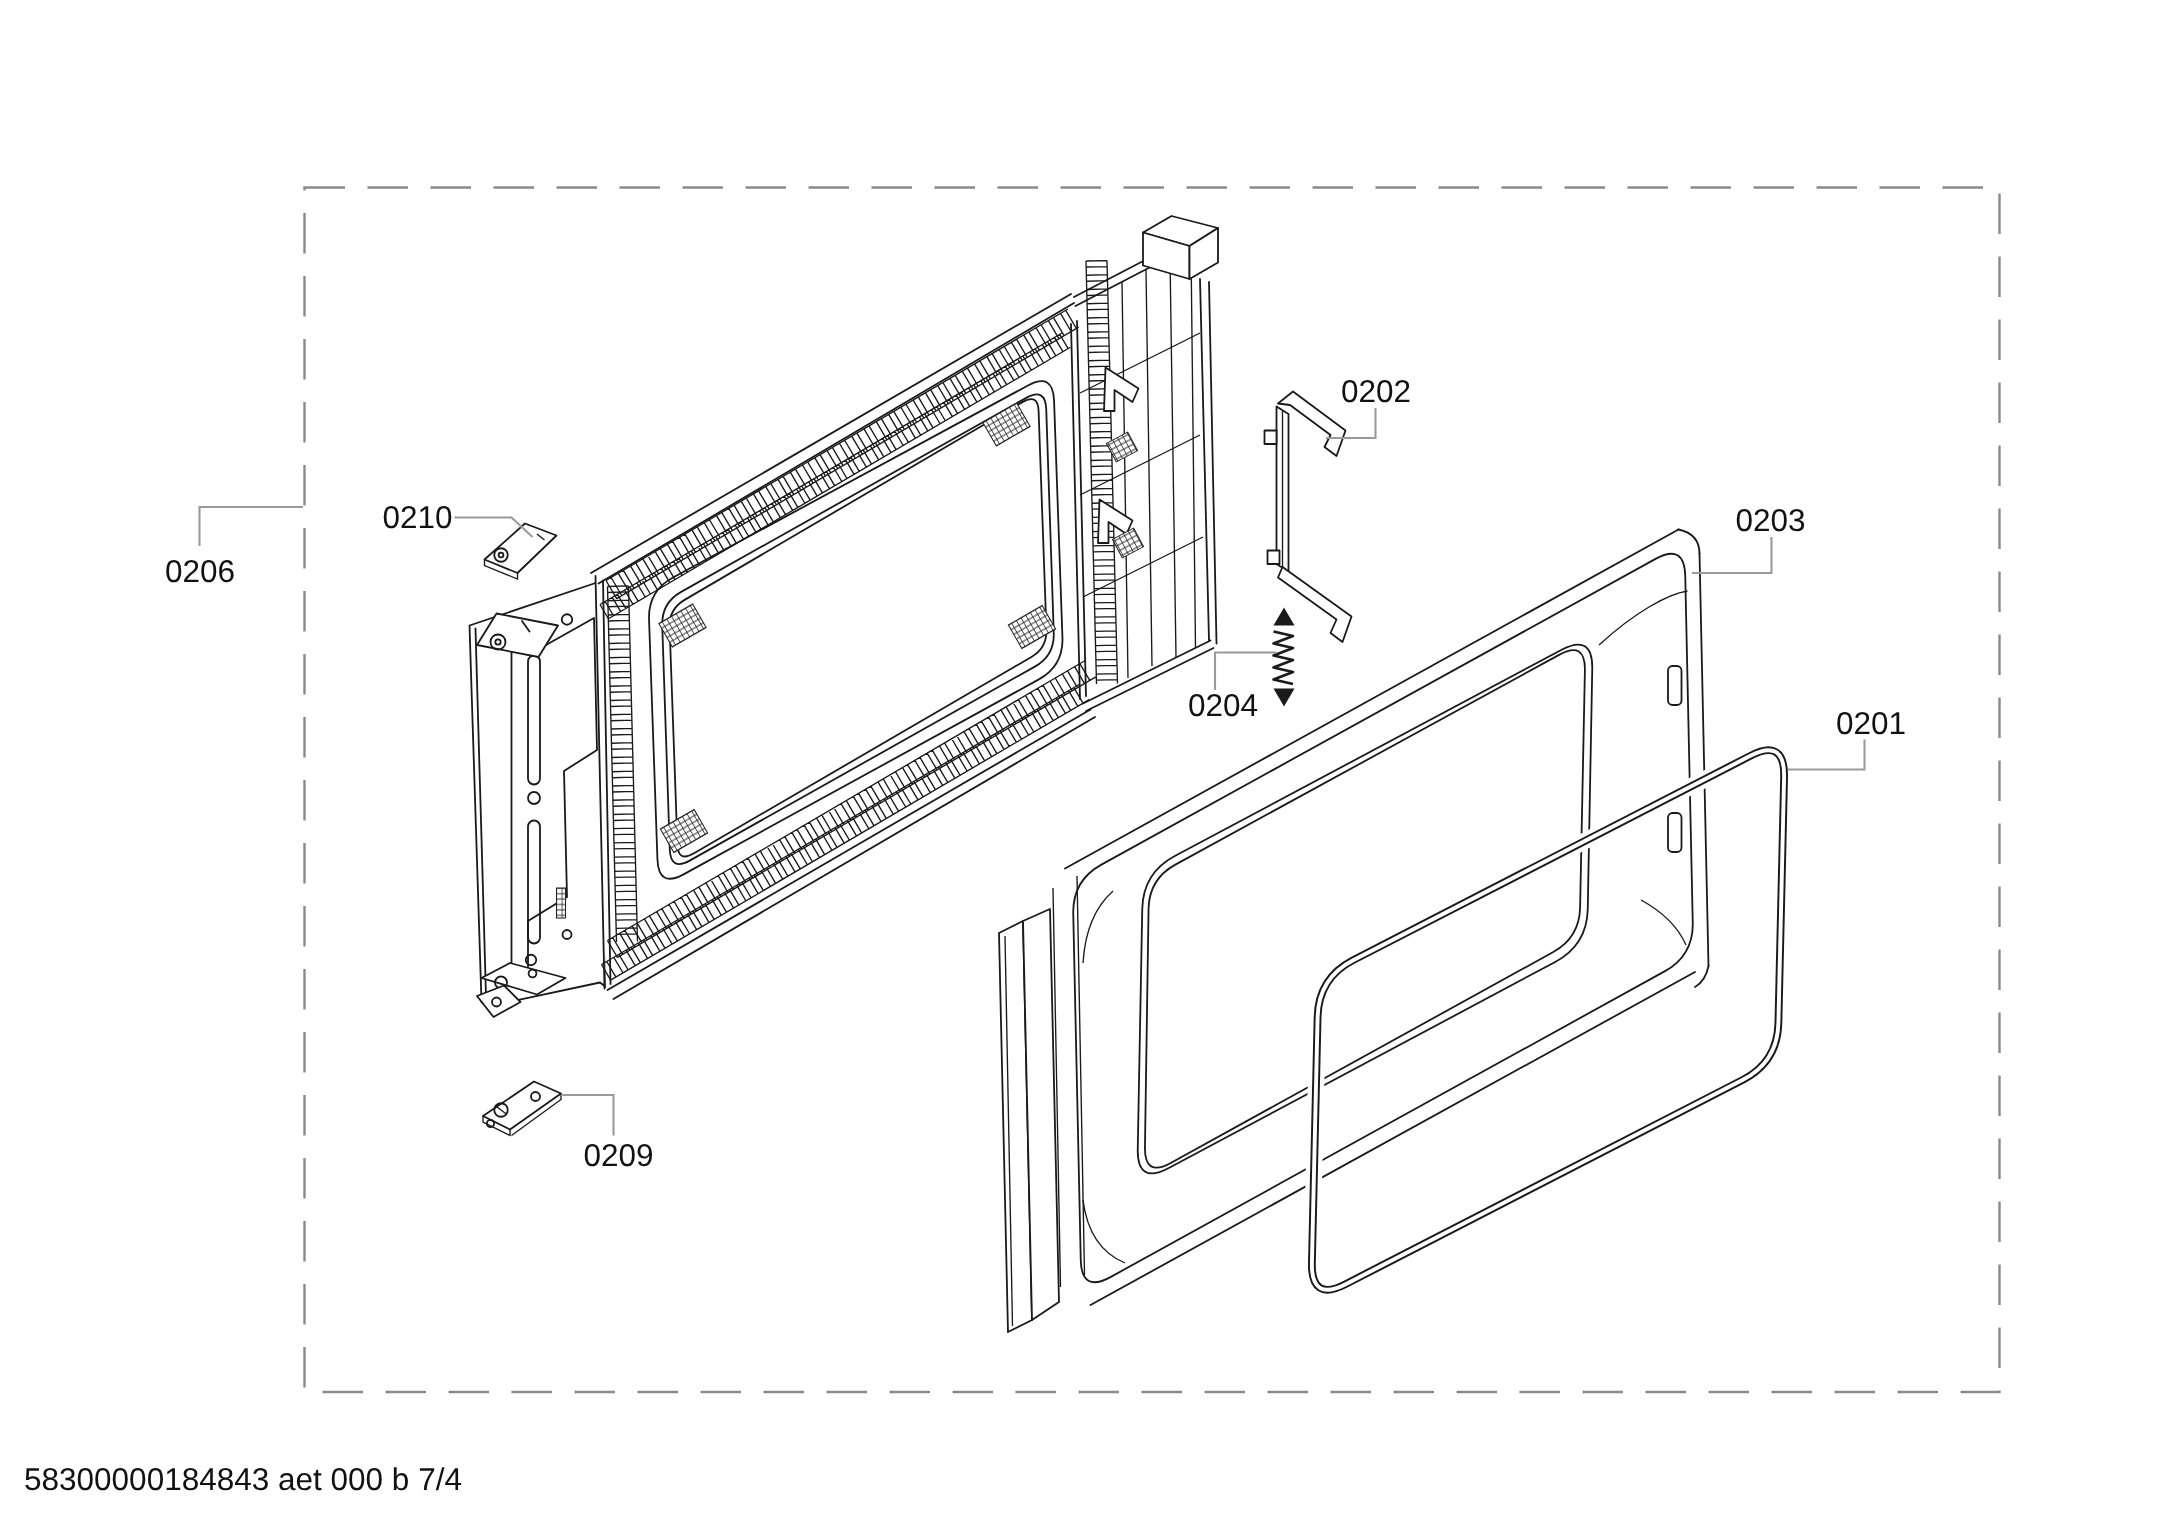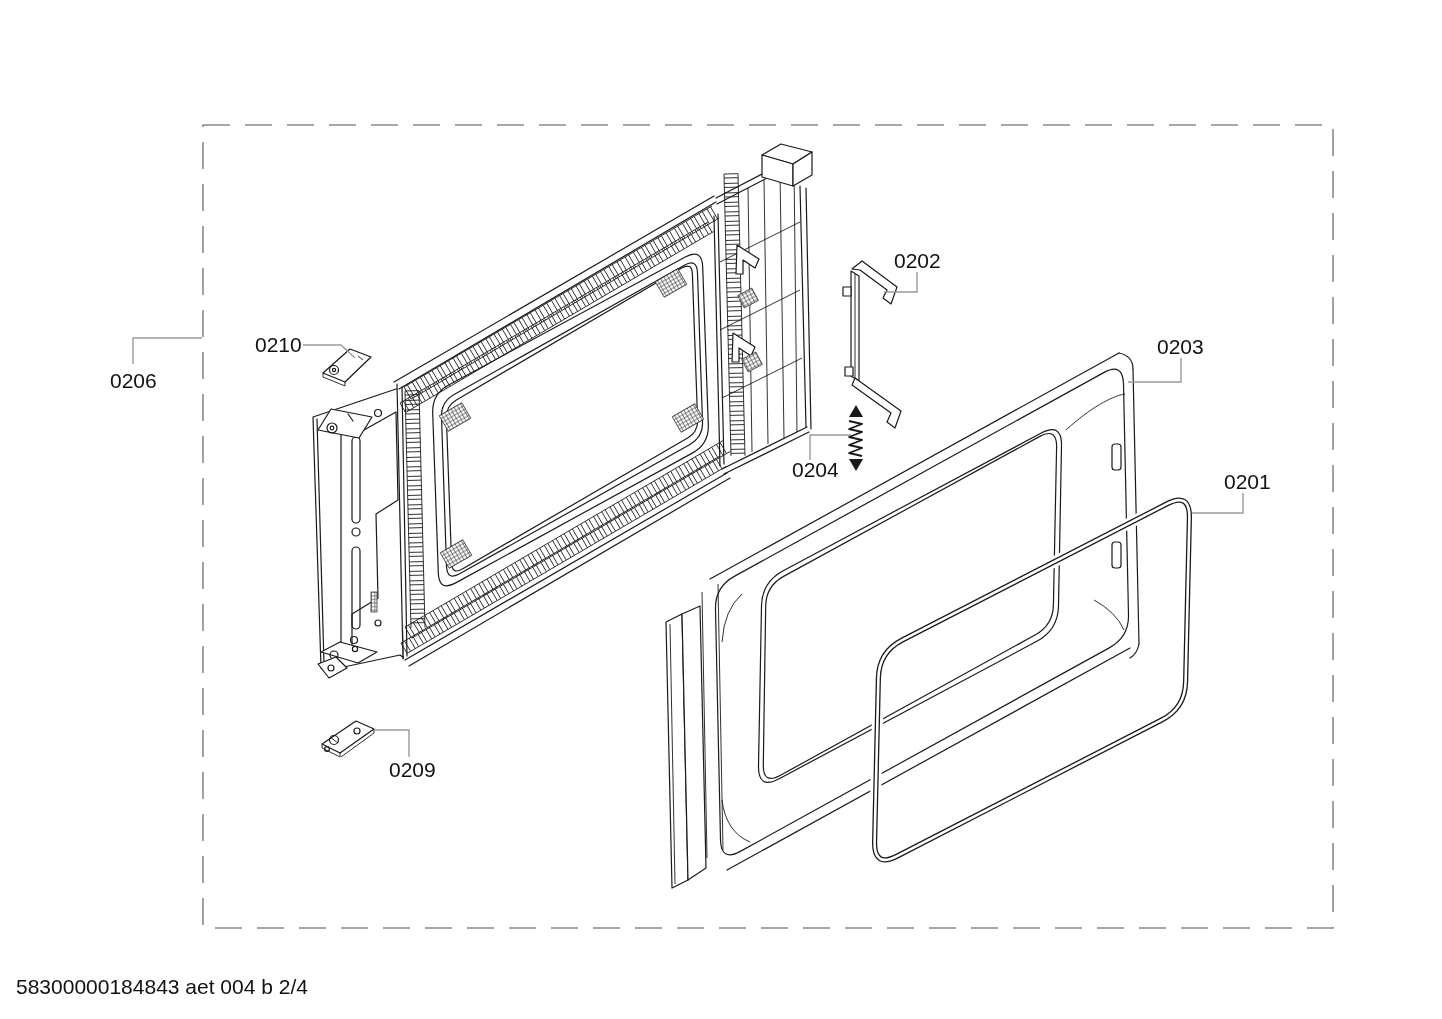--- a/index.html
+++ b/index.html
@@ -212,14 +212,14 @@
   <g>
     <polyline class="leader" points="1243,493 1243,513 1192,513"></polyline>
     <text class="lbl" x="1224" y="489">0201</text>
   </g>
   <g>
     <polyline class="leader" points="409,757 409,730 374,730"></polyline>
     <text class="lbl" x="389" y="777">0209</text>
   </g>
 </svg>
 
-<div class="footer-code">58300000184843 aet 004 b 2/4</div>
+<div class="footer-code">58300000184843 aet 000 b 7/4</div>
 </div>
 
 </body></html>

